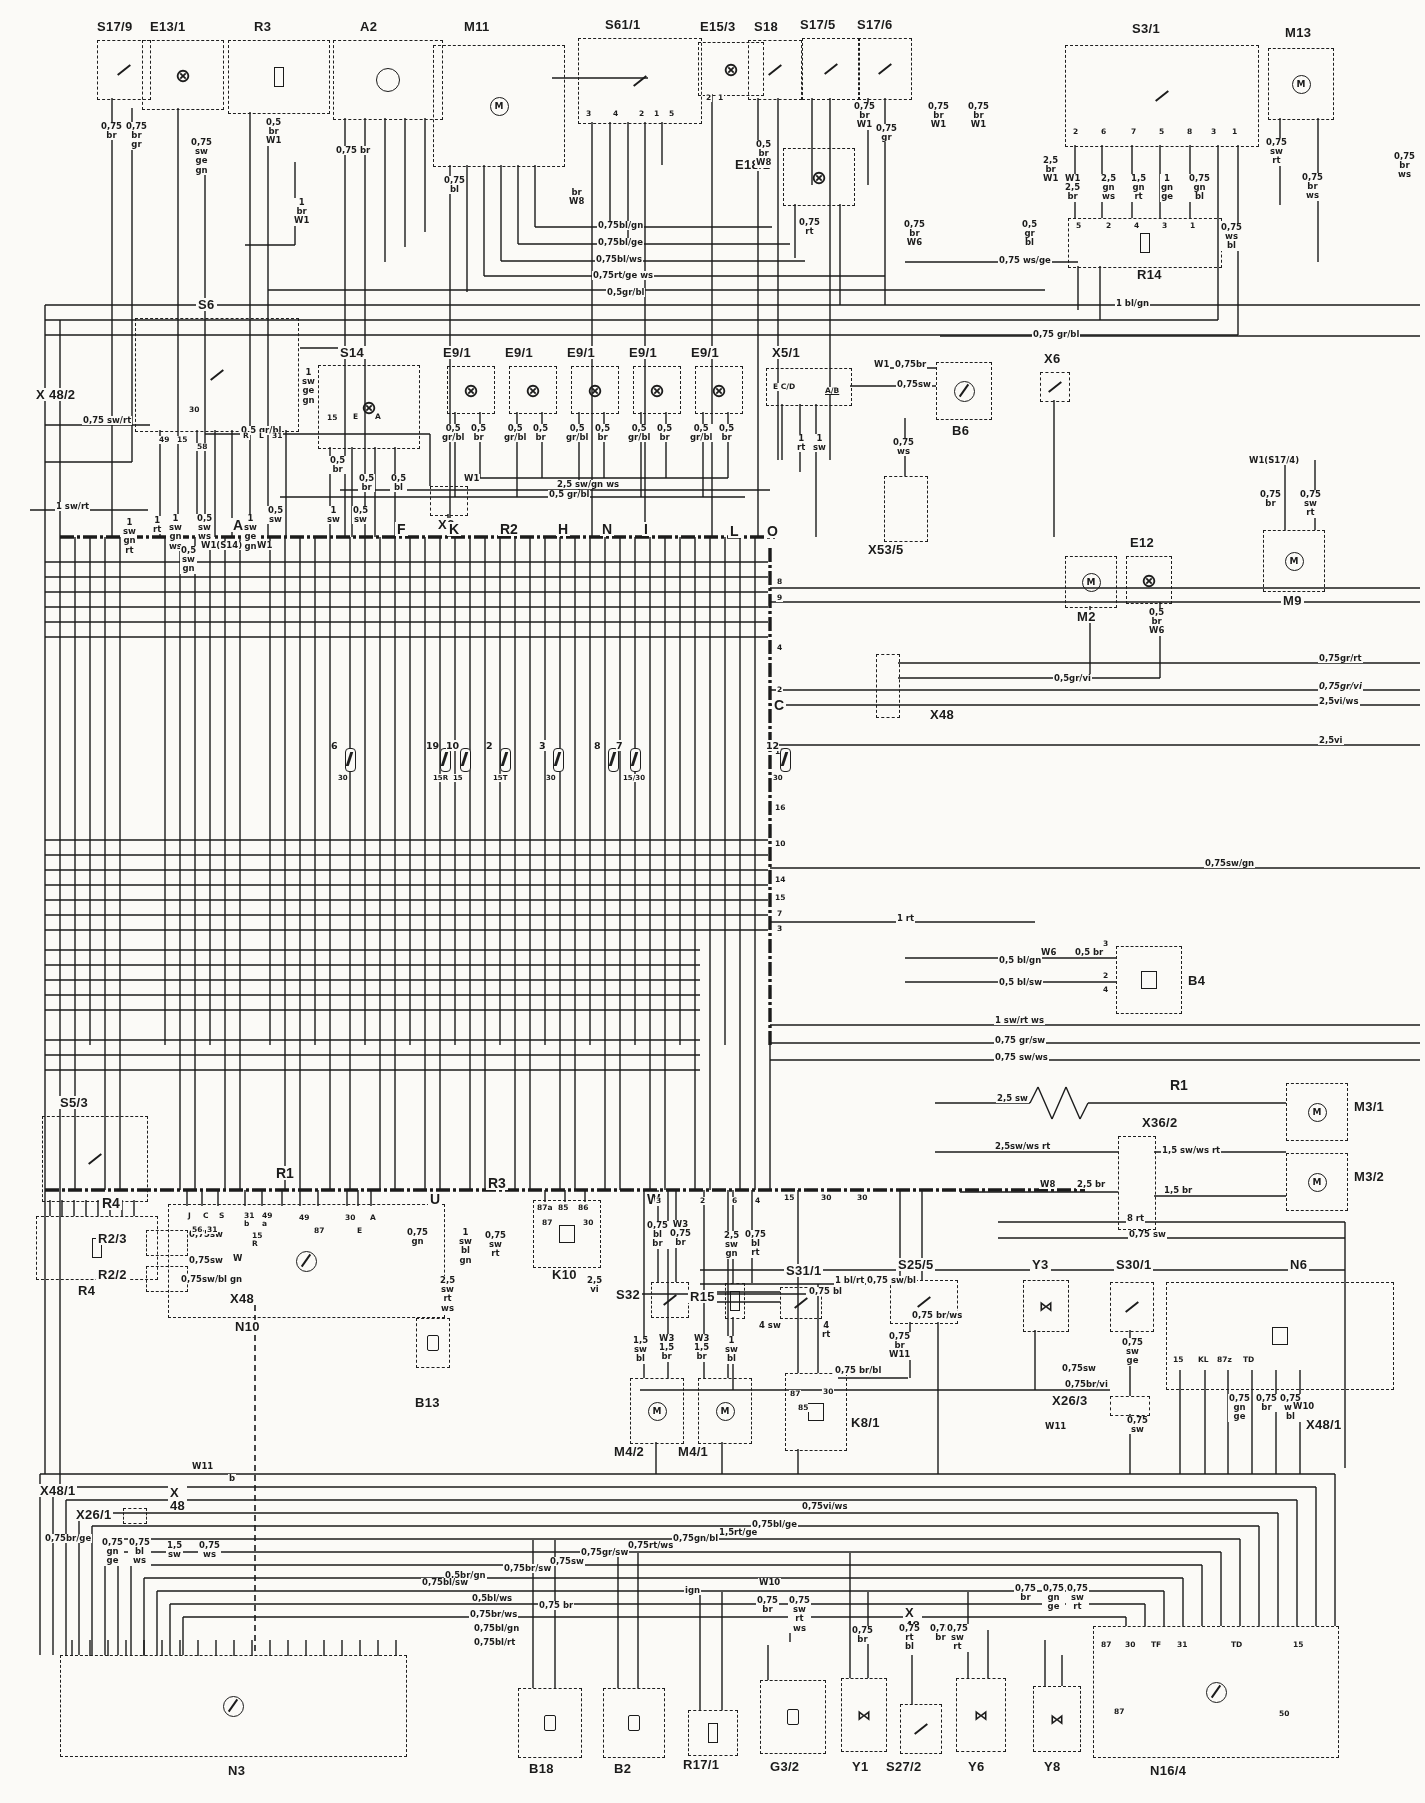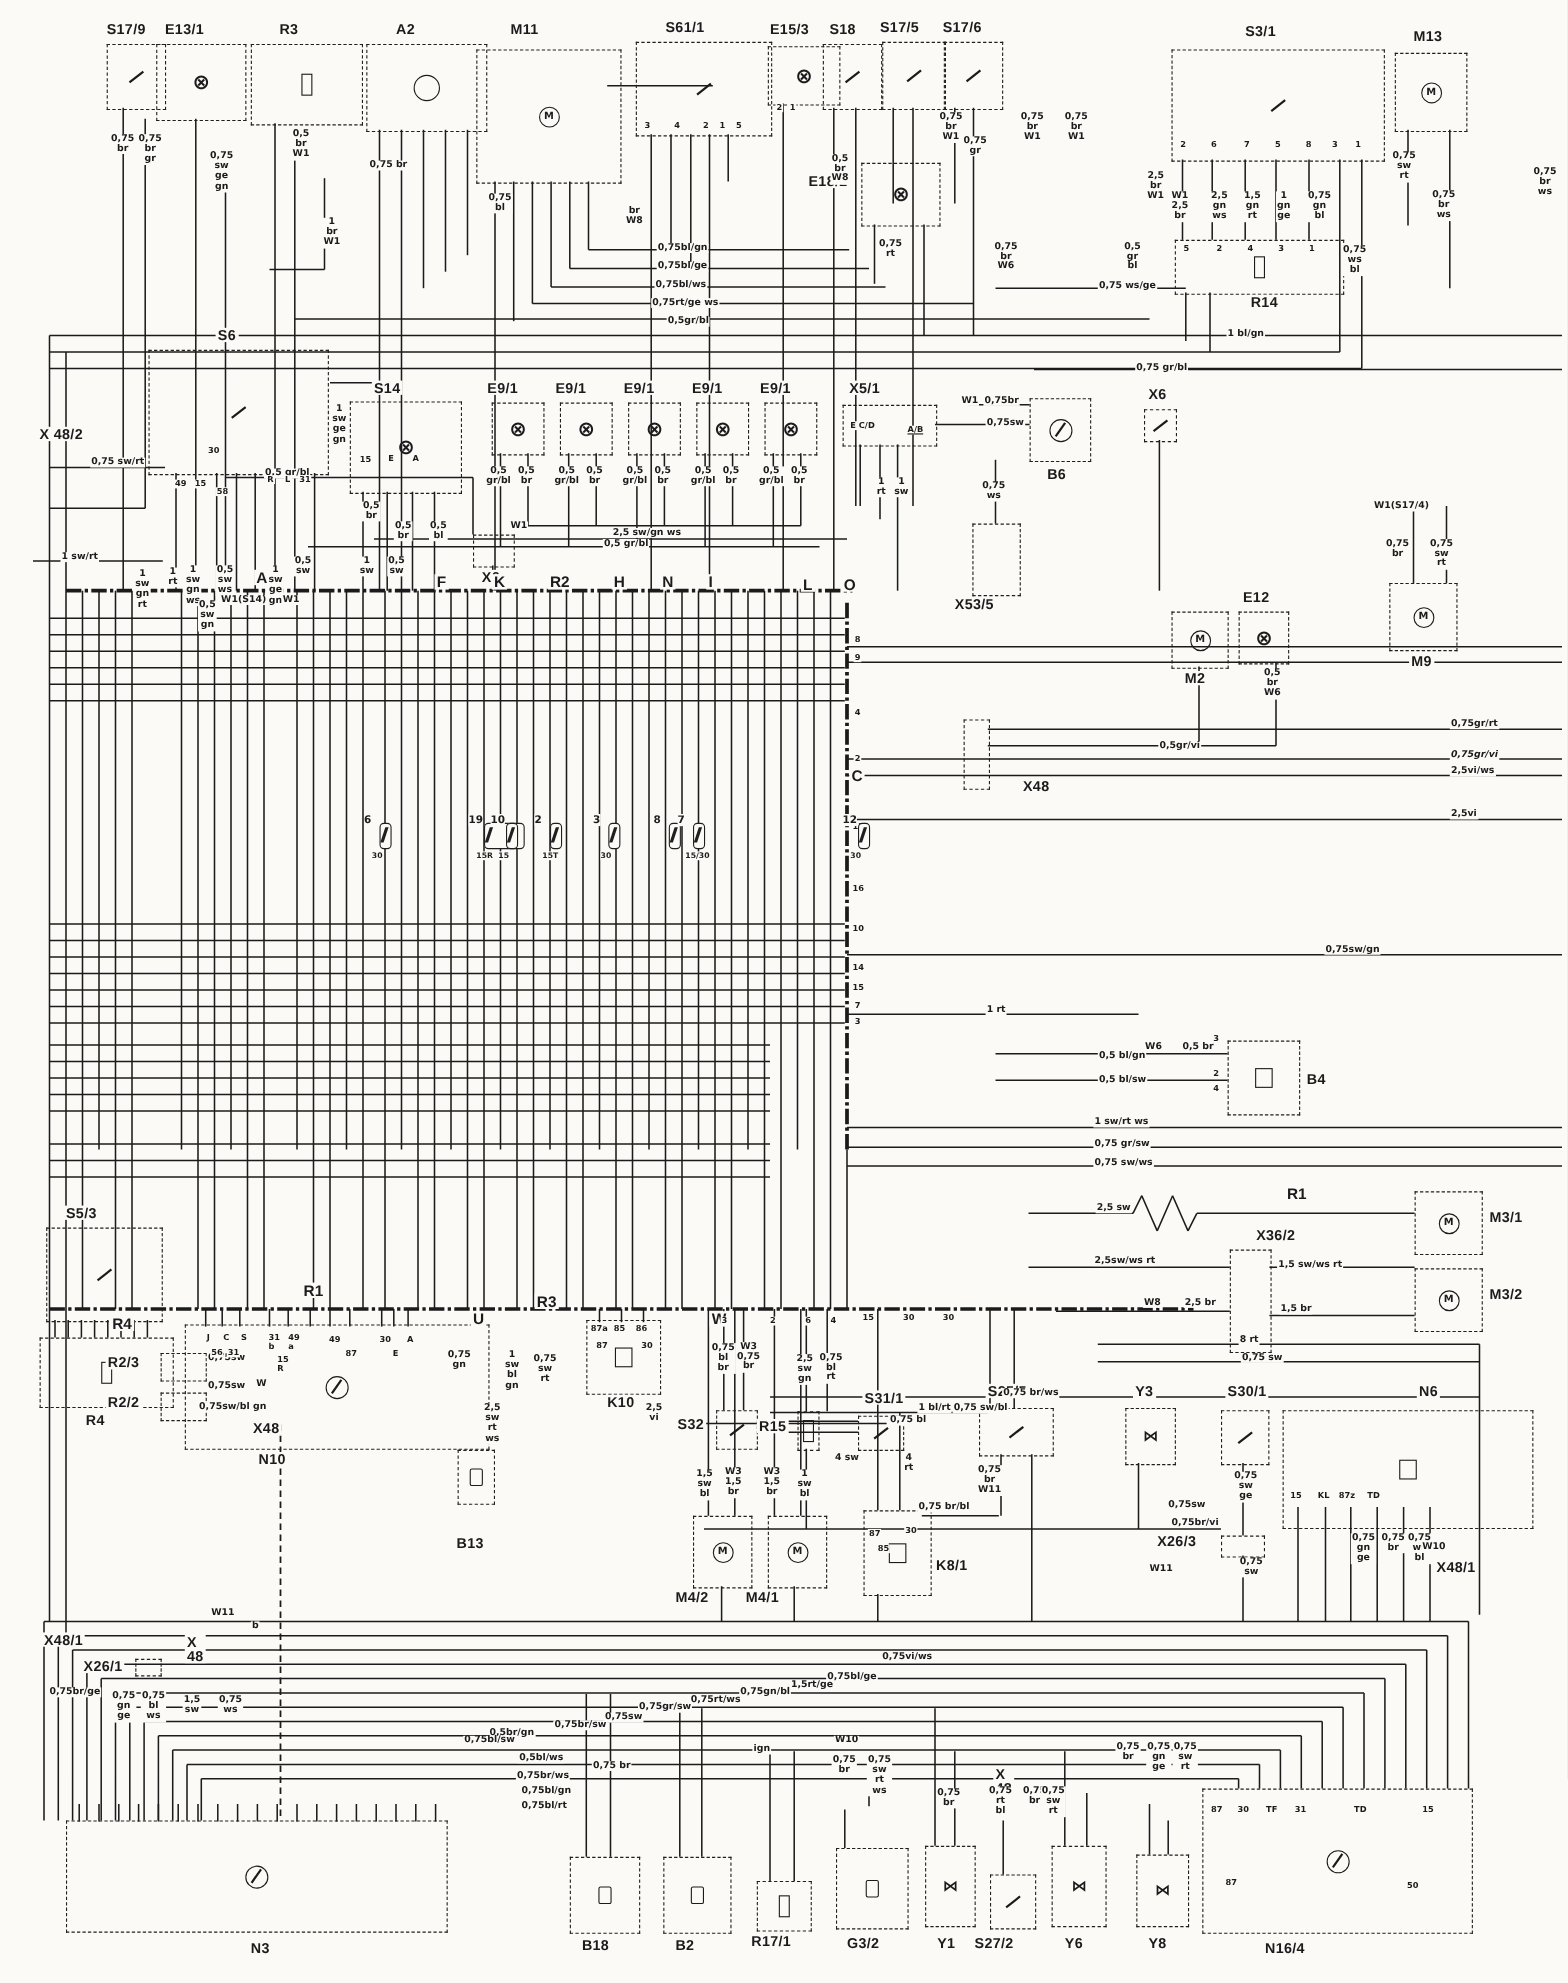--- a/index.html
+++ b/index.html
@@ -877,21 +877,21 @@
 sw</div>
     <div class="wl" style="left: 1228px; top: 1394px;">0,75
 gn
 ge</div>
     <div class="wl" style="left: 1255px; top: 1394px;">0,75
 br</div>
     <div class="wl" style="left: 1279px; top: 1394px;">0,75
 ws
 bl</div>
     <div class="wl" style="left: 1292px; top: 1402px;">W10</div>
-    <div class="wl" style="left: 911px; top: 1262px;">0,75 br/ws</div>
+    <div class="wl" style="left: 911px; top: 1311px;">0,75 br/ws</div>
     <div class="wl" style="left: 834px; top: 1276px;">1 bl/rt</div>
     <div class="wl" style="left: 866px; top: 1276px;">0,75 sw/bl</div>
     <div class="wl" style="left: 808px; top: 1287px;">0,75 bl</div>
     <div class="wl" style="left: 801px; top: 1502px;">0,75vi/ws</div>
     <div class="wl" style="left: 751px; top: 1520px;">0,75bl/ge</div>
     <div class="wl" style="left: 718px; top: 1528px;">1,5rt/ge</div>
     <div class="wl" style="left: 672px; top: 1534px;">0,75gn/bl</div>
     <div class="wl" style="left: 627px; top: 1541px;">0,75rt/ws</div>
     <div class="wl" style="left: 580px; top: 1548px;">0,75gr/sw</div>
     <div class="wl" style="left: 549px; top: 1557px;">0,75sw</div>
@@ -1028,21 +1028,21 @@
     <div class="pl" style="left: 1292px; top: 1641px; white-space: pre-line;">15</div>
     <div class="pl" style="left: 1113px; top: 1708px; white-space: pre-line;">87</div>
     <div class="pl" style="left: 1278px; top: 1710px; white-space: pre-line;">50</div>
     <div class="pl" style="left: 1102px; top: 940px; white-space: pre-line;">3</div>
     <div class="pl" style="left: 1102px; top: 972px; white-space: pre-line;">2</div>
     <div class="pl" style="left: 1102px; top: 986px; white-space: pre-line;">4</div>
     <div class="fuse" style="left: 345px; top: 748px;">
       <span class="fn">6</span>
       <span class="fr">30</span>
     </div>
-    <div class="fuse" style="left: 440px; top: 748px; padding-left: 26px;">
+    <div class="fuse" style="left: 440px; top: 748px;">
       <span class="fn">19</span>
       <span class="fr">15R</span>
     </div>
     <div class="fuse" style="left: 460px; top: 748px;">
       <span class="fn">10</span>
       <span class="fr">15</span>
     </div>
     <div class="fuse" style="left: 500px; top: 748px;">
       <span class="fn">2</span>
       <span class="fr">15T</span>

